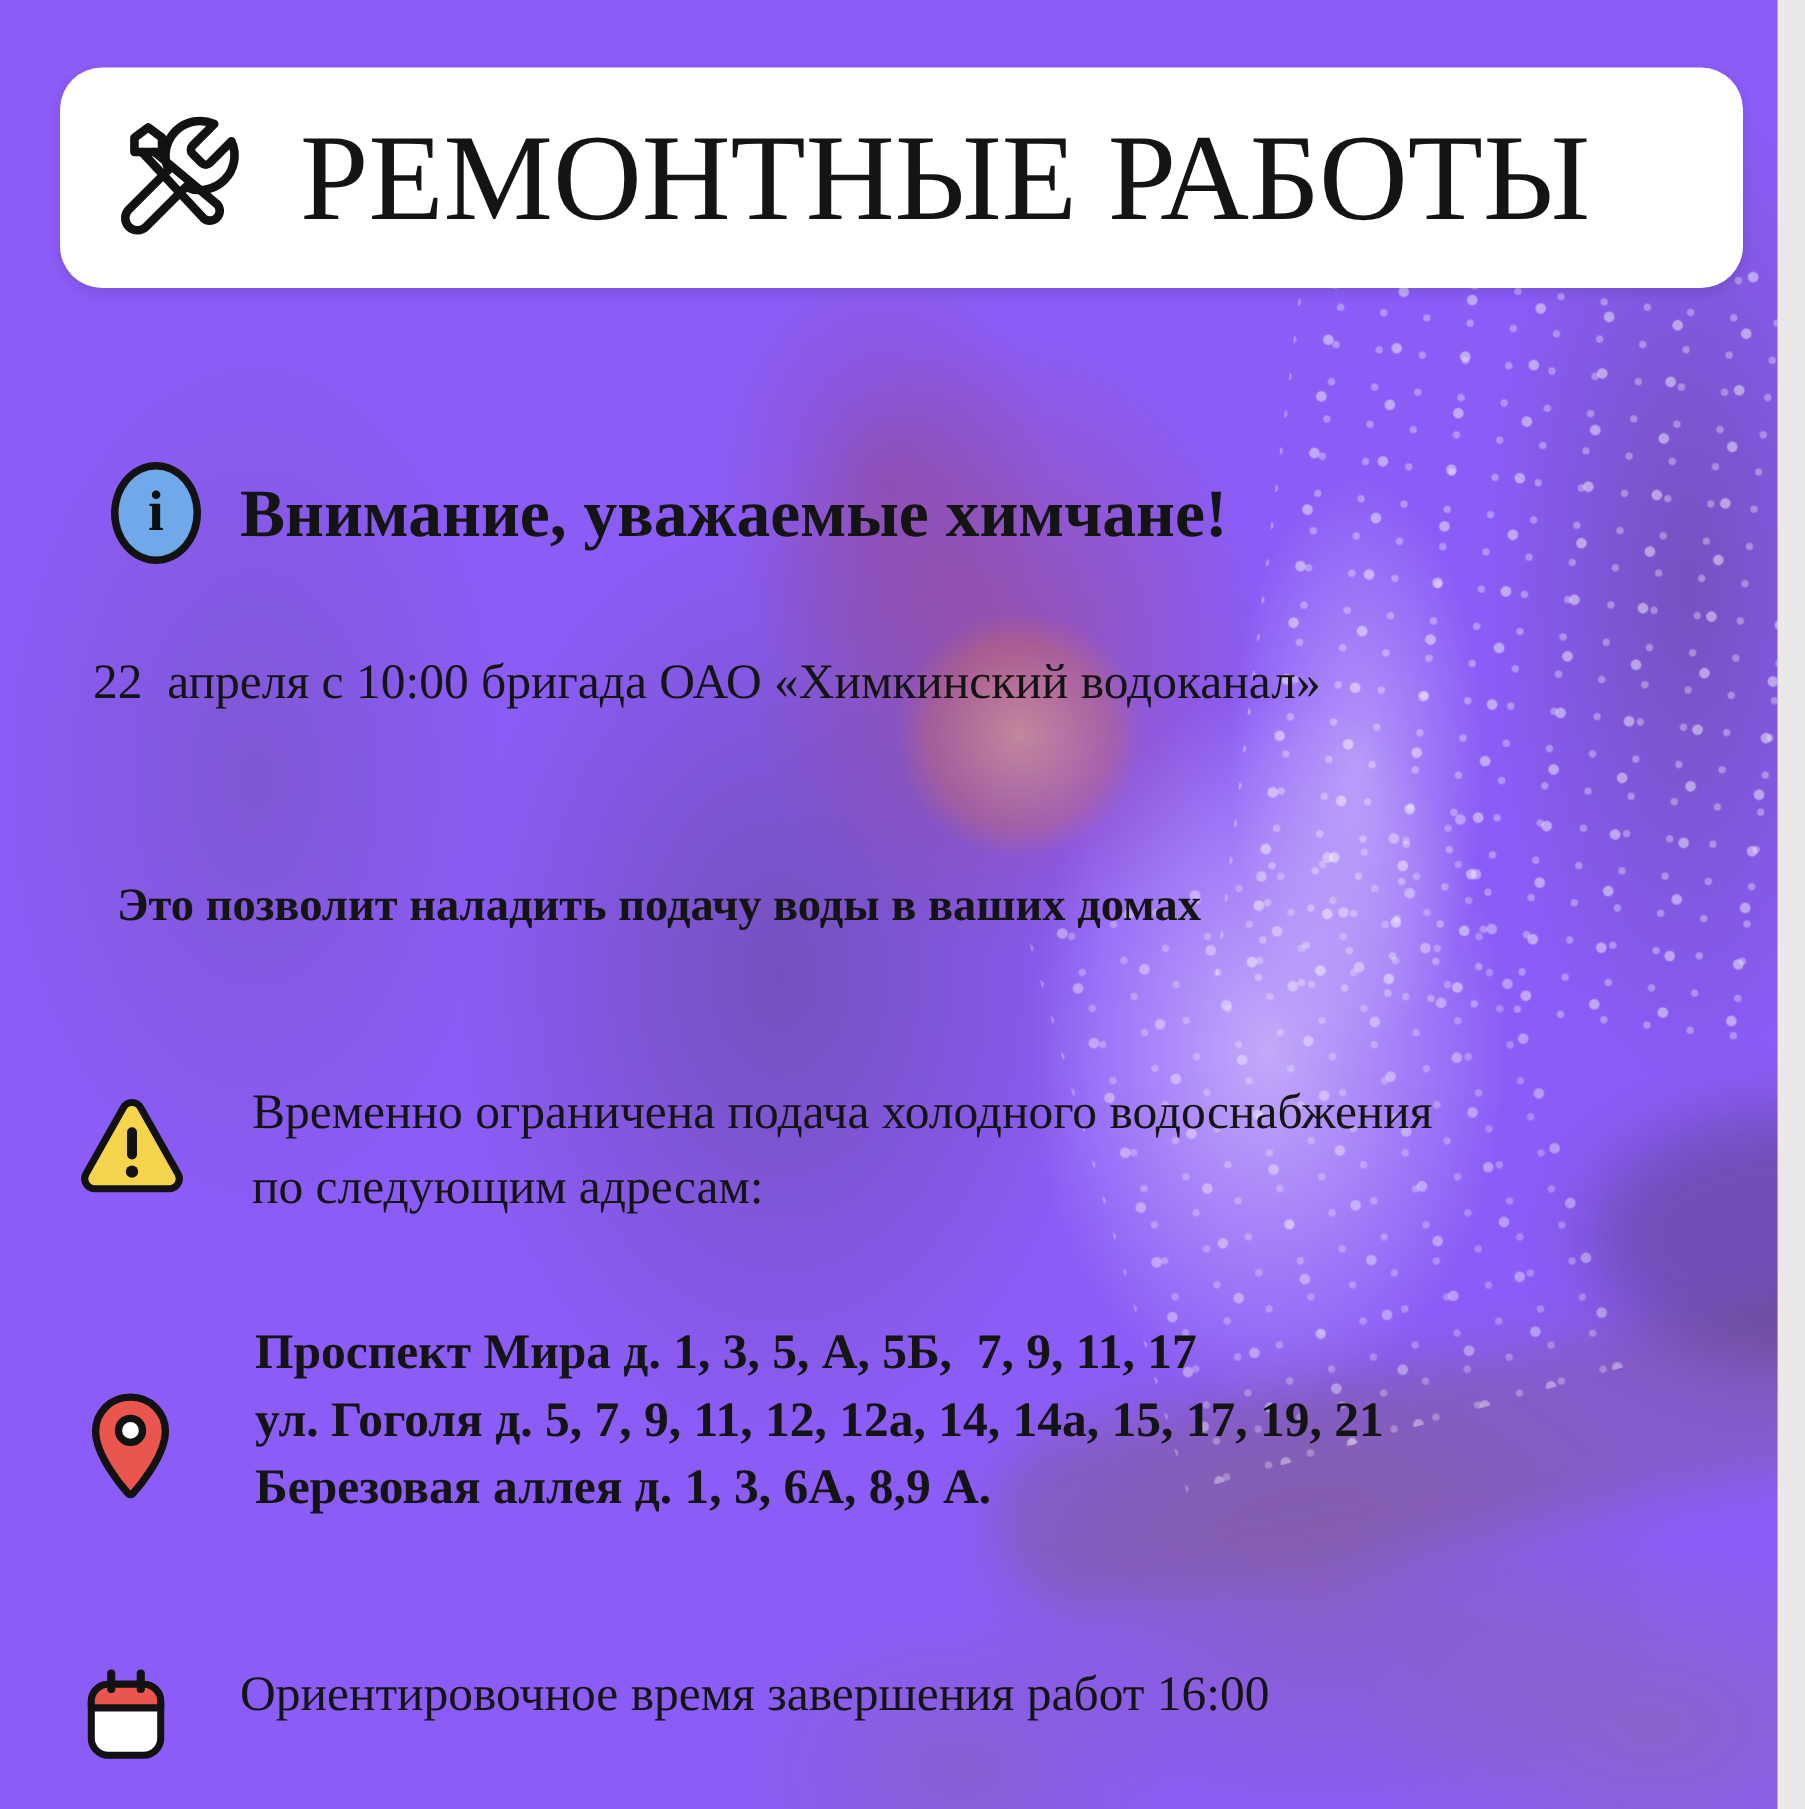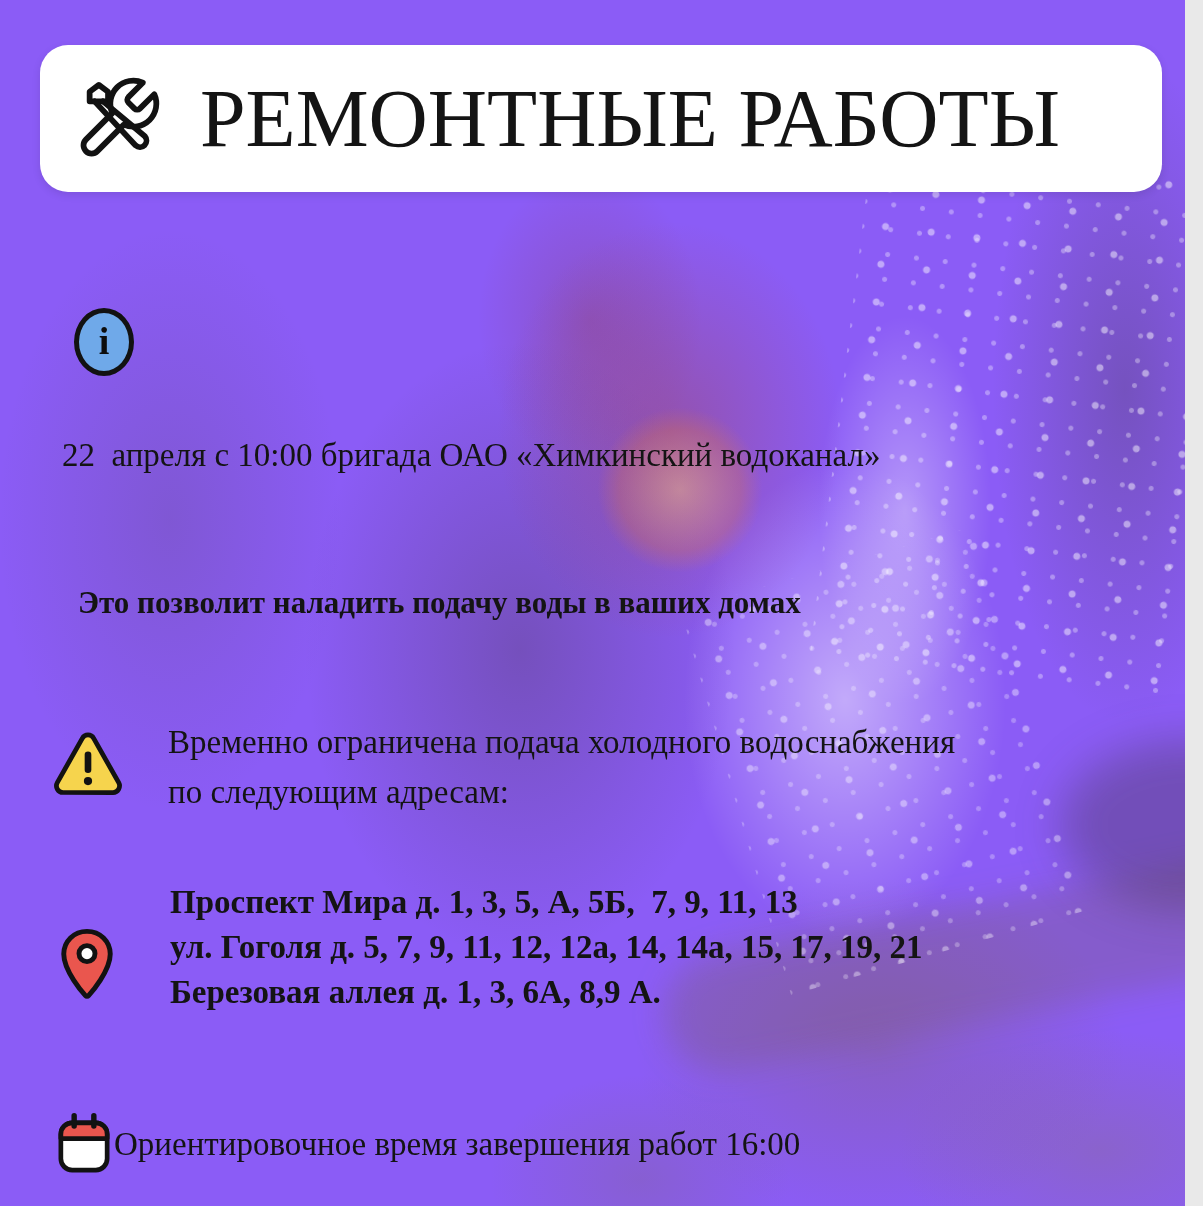--- a/index.html
+++ b/index.html
@@ -83,21 +83,21 @@
   .warning{position:absolute;left:50px;top:718px;display:flex;align-items:flex-start;gap:42px;}
   .warning-icon{width:76px;height:72px;flex:none;margin-top:10px;}
   .warning-text{font-size:33px;line-height:1.5;}
   .warning-text div{white-space:pre;}
 
   .addresses{position:absolute;left:56px;top:880px;display:flex;align-items:center;gap:52px;}
   .pin-icon{width:62px;height:80px;flex:none;margin-top:36px;}
   .address-list{font-size:33px;font-weight:700;line-height:1.37;}
   .address-list div{white-space:pre;}
 
-  .footer{position:absolute;left:54px;top:1112px;display:flex;align-items:center;}
+  .footer{position:absolute;left:54px;top:1112px;display:flex;align-items:flex-start;gap:46px;}
   .calendar-icon{width:60px;height:64px;flex:none;}
   .footer-text{font-size:33px;white-space:pre;}
 </style>
 </head>
 <body>
 
 <div class="poster">
 
   <div class="photo"></div>
   <div class="beam"></div>
@@ -111,20 +111,21 @@
       <path d="M4.6 7.4 L4.6 4.9 L7 3.1 L9.4 4.9 L9.4 7.4 Z"></path>
       <path d="M5.9 7.4 L16.6 18.9 a1.7 1.7 0 0 0 2.4 -2.4 L8.1 7.4"></path>
 
       <path d="M14.7 6.3a1 1 0 0 0 0 1.4l1.6 1.6a1 1 0 0 0 1.4 0l3.77-3.77a6 6 0 0 1-7.94 7.94l-6.91 6.91a2.12 2.12 0 0 1-3-3l6.91-6.91a6 6 0 0 1 7.94-7.94l-3.76 3.76z"></path>
     </svg>
     <div class="card-title">РЕМОНТНЫЕ РАБОТЫ</div>
   </div>
 
   <div class="attention">
     <div class="info-icon">i</div>
+    <div class="attention-heading">Внимание, уважаемые химчане!</div>
   </div>
 
   <div class="intro">
     <div>22  апреля с 10:00 бригада ОАО «Химкинский водоканал»</div>
   </div>
 
   <div class="benefit">Это позволит наладить подачу воды в ваших домах</div>
 
   <div class="warning">
     <svg class="warning-icon" viewBox="0 0 24 22">
@@ -137,21 +138,21 @@
       <div>по следующим адресам:</div>
     </div>
   </div>
 
   <div class="addresses">
     <svg class="pin-icon" viewBox="0 0 24 30">
       <path d="M12 1.6 C6.9 1.6 3 5.5 3 10.4 c0 6.5 7.4 15 8.4 16.1 a0.8 0.8 0 0 0 1.2 0 C13.6 25.4 21 16.9 21 10.4 C21 5.5 17.1 1.6 12 1.6 Z" fill="#EA564E" stroke="#121212" stroke-width="1.9" stroke-linejoin="round"></path>
       <circle cx="12" cy="10.2" r="3.1" fill="#ffffff" stroke="#121212" stroke-width="1.9"></circle>
     </svg>
     <div class="address-list">
-      <div>Проспект Мира д. 1, 3, 5, А, 5Б,  7, 9, 11, 13</div>
+      <div>Проспект Мира д. 1, 3, 5, А, 5Б,  7, 9, 11, 17</div>
       <div>ул. Гоголя д. 5, 7, 9, 11, 12, 12а, 14, 14а, 15, 17, 19, 21</div>
       <div>Березовая аллея д. 1, 3, 6А, 8,9 А.</div>
     </div>
   </div>
 
   <div class="footer">
     <svg class="calendar-icon" viewBox="0 0 24 26">
       <rect x="2.6" y="4.4" width="18.8" height="19.2" rx="4.6" fill="#ffffff" stroke="#121212" stroke-width="1.9"></rect>
       <path d="M2.6 10.8 L21.4 10.8 L21.4 9 A4.6 4.6 0 0 0 16.8 4.4 L7.2 4.4 A4.6 4.6 0 0 0 2.6 9 Z" fill="#EA564E" stroke="#121212" stroke-width="1.9" stroke-linejoin="round"></path>
       <path d="M8 1.5 v4.2 M16 1.5 v4.2" fill="none" stroke="#121212" stroke-width="2.2" stroke-linecap="round"></path>

